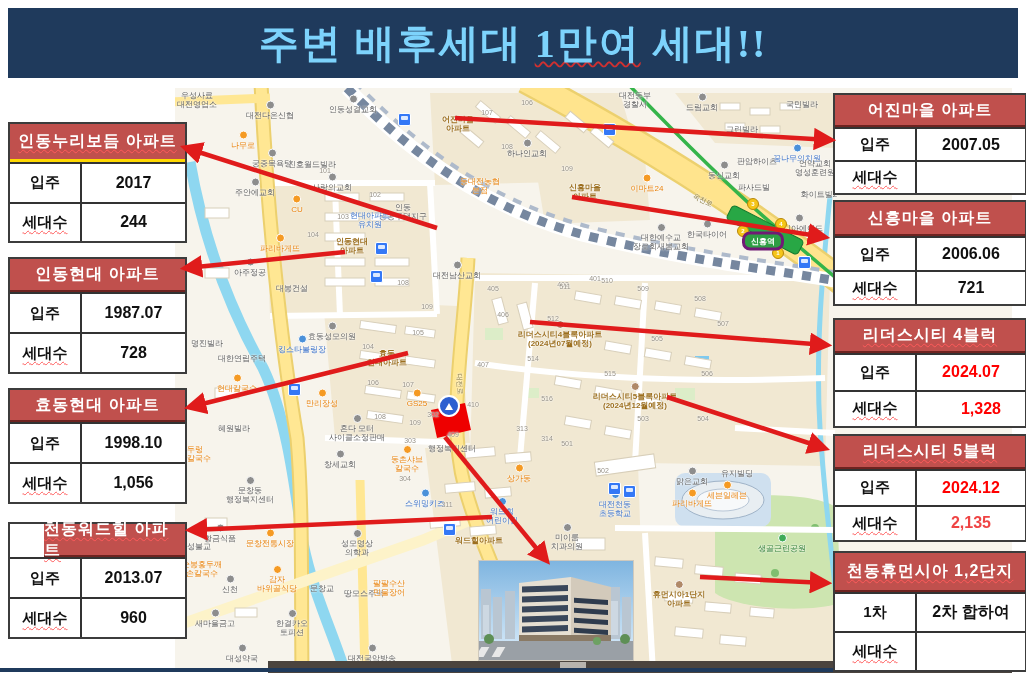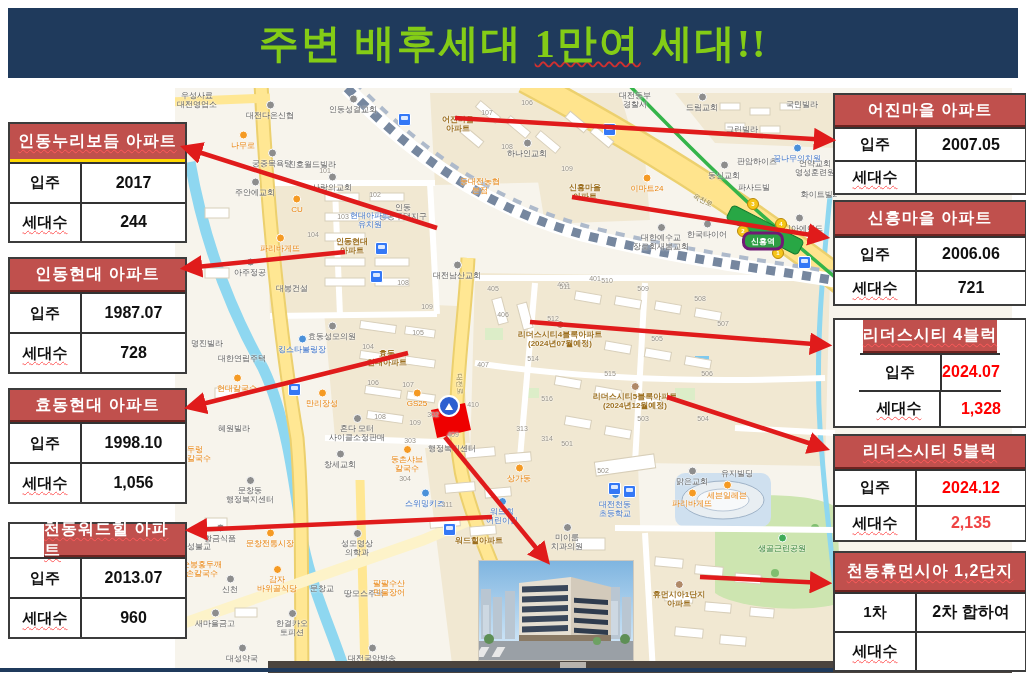--- a/index.html
+++ b/index.html
@@ -1,21 +1,21 @@
 <!DOCTYPE html>
 <html><head>
 <meta charset="utf-8">
 <style>
   html,body{margin:0;padding:0;background:#ffffff;font-family:"Liberation Sans","DejaVu Sans",sans-serif;}
   #stage{position:relative;width:1026px;height:681px;background:#fff;overflow:hidden;}
 
   
   .banner{position:absolute;left:8px;top:8px;width:1010px;height:70px;background:#1f3a5c;
           display:flex;align-items:center;justify-content:center;}
-  .banner .t{font-family:"Liberation Serif","DejaVu Serif",serif;color:#84cc16;font-size:40px;
+  .banner .t{font-family:"Liberation Serif","DejaVu Serif",serif;color:#7dd3fc;font-size:40px;
              letter-spacing:2px;font-weight:600;}
   .wavy-red{text-decoration-line:underline;text-decoration-style:wavy;text-decoration-color:#d03030;
             text-decoration-thickness:2px;text-underline-offset:4px;}
 
   
   #map{position:absolute;left:175px;top:88px;width:837px;height:584px;background:#f7f4ec;overflow:hidden;z-index:1;}
   #map svg{position:absolute;left:0;top:0;}
   .ml{position:absolute;transform:translate(-50%,-50%);text-align:center;font-size:8px;line-height:9px;
       white-space:pre-line;color:#5f5f5f;text-shadow:0 0 2px #fff,0 0 2px #fff;z-index:3;}
   .ml.g{color:#5f5f5f;}
@@ -527,21 +527,21 @@
     <div class="trow">
         <div class="tl">입주</div>
         <div class="tv" style="color: rgb(17, 17, 17);">2006.06</div>
       </div>
     <div class="trow">
         <div class="tl sp">세대수</div>
         <div class="tv" style="color: rgb(17, 17, 17);">721</div>
       </div>
   </div>
 
-  <div class="tbl rw" style="left:833px;top:318px;width:190px;height:106px;align-items:center;">
+  <div class="tbl rw" style="left:833px;top:318px;width:190px;height:106px;">
     <div class="thead" style="height:31px;">
         <span class="sp">리더스시티 4블럭</span>
       </div>
     <div class="trow">
         <div class="tl">입주</div>
         <div class="tv" style="color: rgb(255, 0, 0);">2024.07</div>
       </div>
     <div class="trow">
         <div class="tl sp">세대수</div>
         <div class="tv" style="color: rgb(255, 0, 0); padding-left: 20px;">1,328</div>

